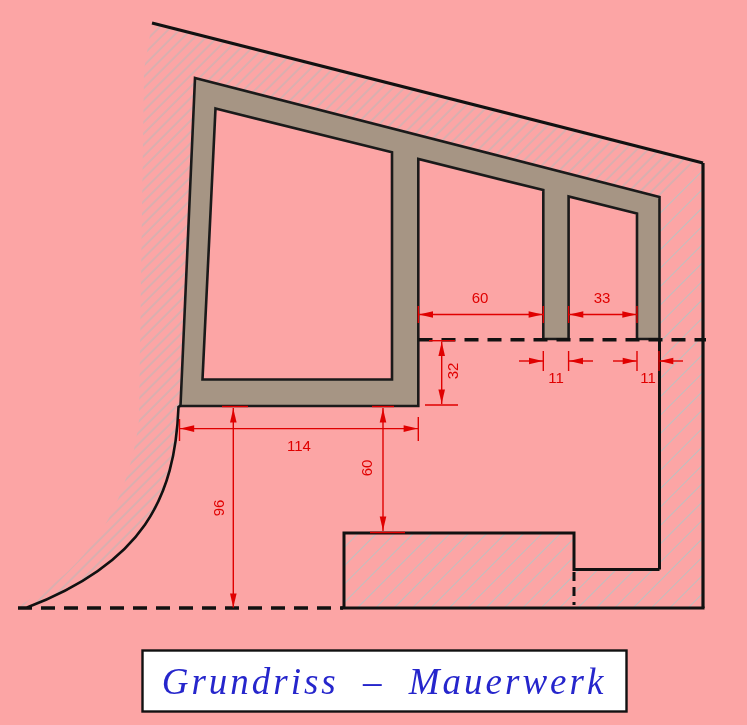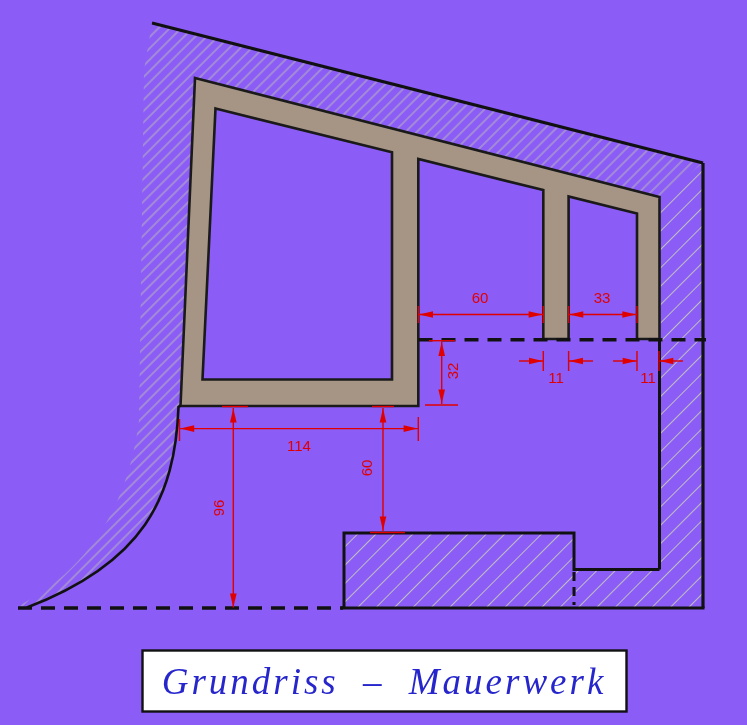--- a/index.html
+++ b/index.html
@@ -1,17 +1,17 @@
 <!DOCTYPE html>
 <html><head>
 <meta charset="utf-8">
 <style>
   html,body{margin:0;padding:0;background:#ffffff;}
   .canvas{
-    width:747px;height:725px;position:relative;background:#8b5cf6;
+    width:747px;height:725px;position:relative;background:#fca5a5;
     font-family:"Liberation Sans", sans-serif;overflow:hidden;
   }
   svg{display:block;}
   .dim-line{stroke:#e00000;stroke-width:1.4;fill:none;}
   .dim-arrow{fill:#e00000;stroke:none;}
   .dim-text{
     fill:#e00000;font-family:"Liberation Sans", sans-serif;
     font-size:15px;font-weight:400;
   }
   .outline{stroke:#111111;fill:none;}

